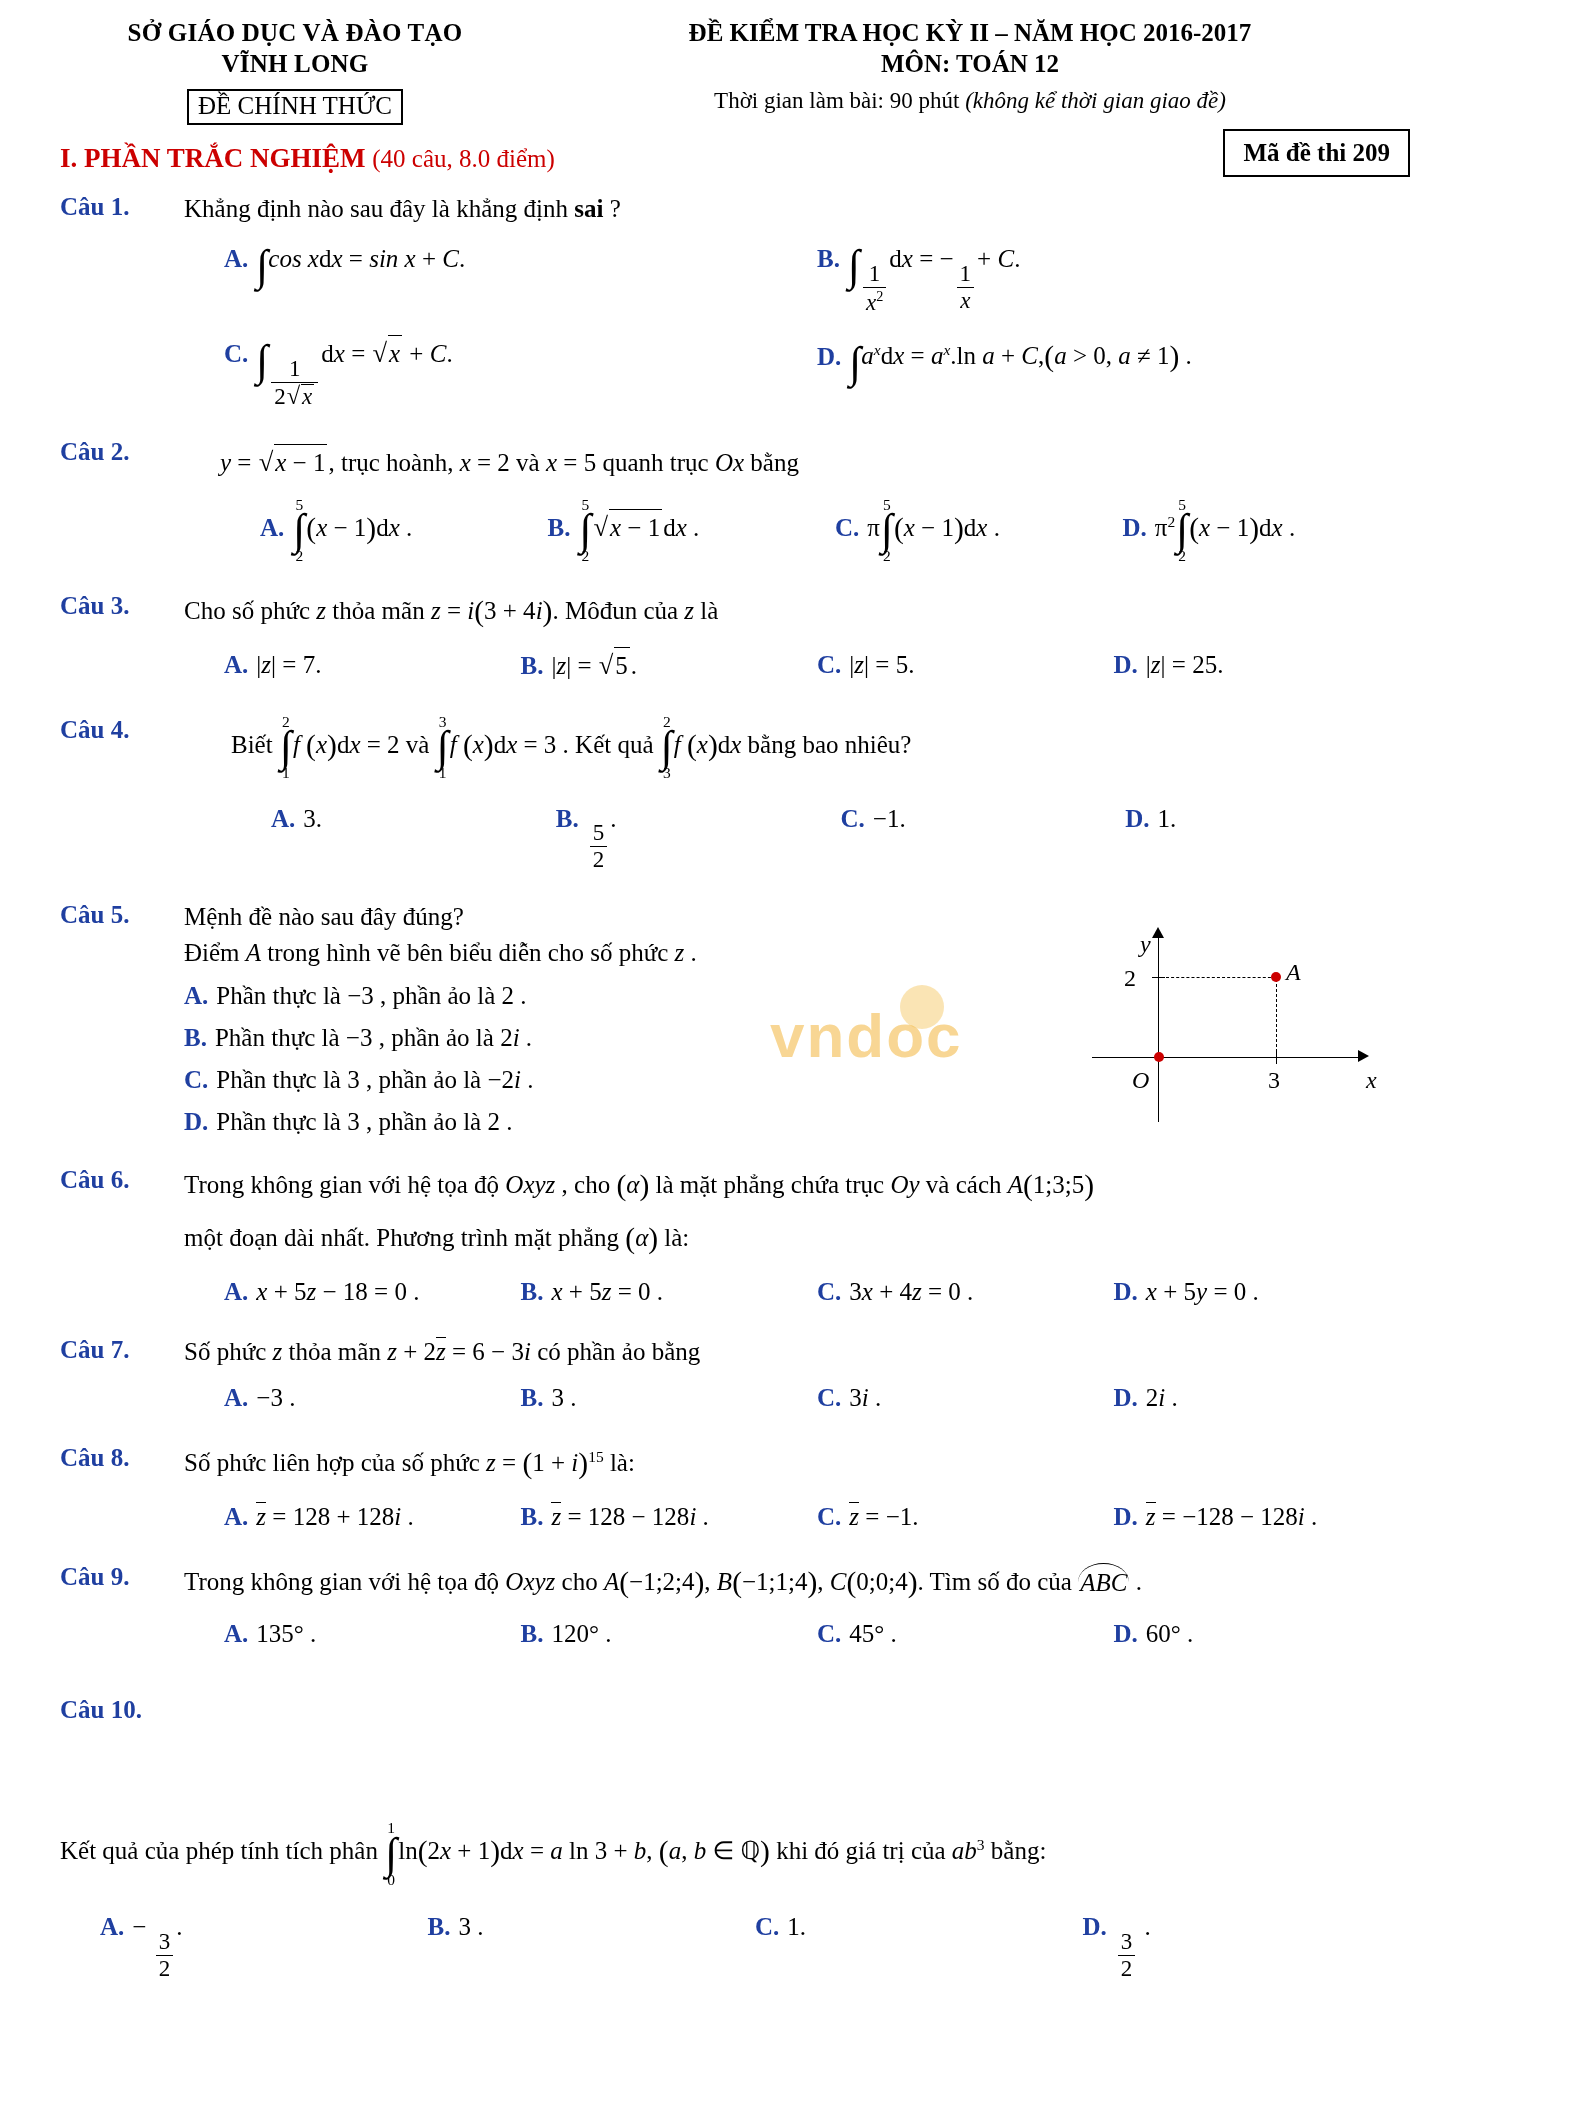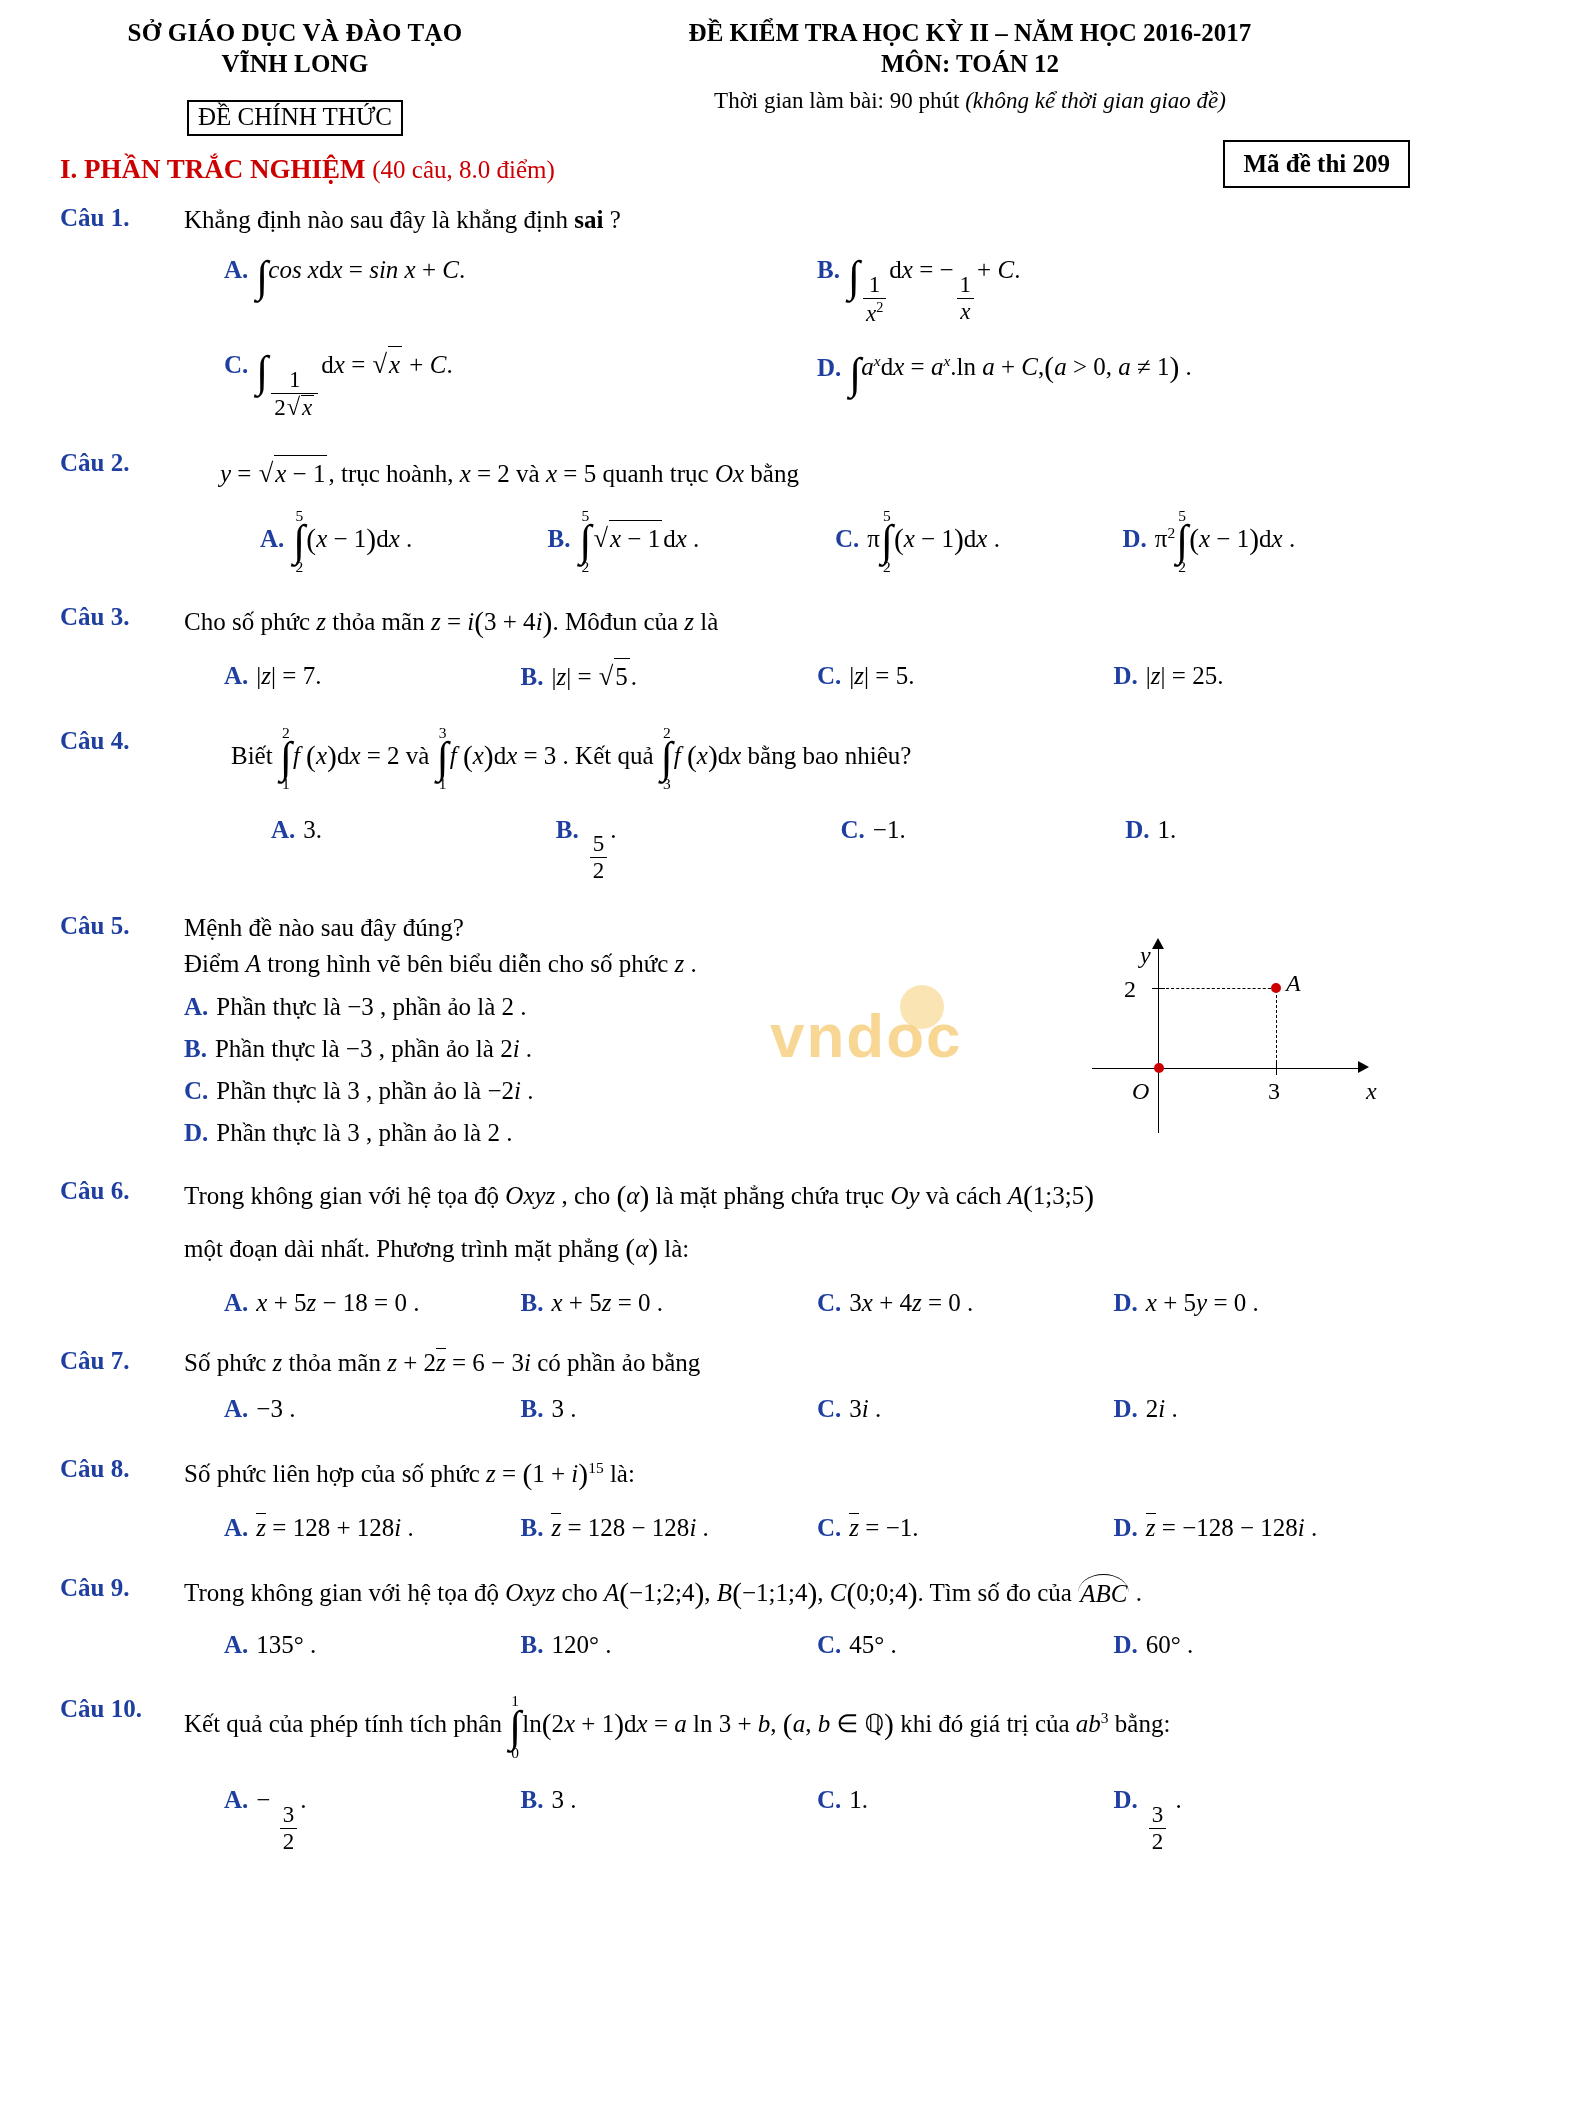--- a/index.html
+++ b/index.html
@@ -48,21 +48,21 @@
     font-weight: bold;
     font-size: 25px;
     line-height: 1.22;
   }
   .official-box {
     display: inline-block;
     border: 2px solid #000;
     padding: 1px 9px 3px 9px;
     font-size: 25px;
     font-weight: normal;
-    margin-top: 21px;
+    margin-top: 10px;
   }
   .hdr-time {
     font-size: 23px;
     font-weight: normal;
     margin-top: 9px;
   }
   .hdr-time i {
     font-style: italic;
   }
   
@@ -623,21 +623,21 @@
           <span class="opt-body">45° .</span>
         </div>
         <div class="opt">
           <span class="opt-letter">D.</span>
           <span class="opt-body">60° .</span>
         </div>
       </div>
     </div>
   </div>
 
-  <div class="q" style="margin-top:30px;">
+  <div class="q" style="margin-top:42px;flex-direction:column;">
     <div class="q-label">Câu 10.</div>
     <div class="q-body">
       <div class="q-stem">Kết quả của phép tính tích phân <span class="intg">
             <span class="lim">1</span>
             <span class="sym">∫</span>
             <span class="lim">0</span>
           </span>ln<span class="wide-paren">(</span>2<span class="mi">x</span> + 1<span class="wide-paren">)</span><span class="up">d</span><span class="mi">x</span> = <span class="mi">a</span> ln 3 + <span class="mi">b</span>, <span class="wide-paren">(</span><span class="mi">a</span>, <span class="mi">b</span> ∈ ℚ<span class="wide-paren">)</span> khi đó giá trị của <span class="mi">ab</span><sup class="ex">3</sup> bằng:</div>
       <div class="opts four" style="margin-top:22px;">
         <div class="opt" style="padding-left:40px;">
           <span class="opt-letter">A.</span>

